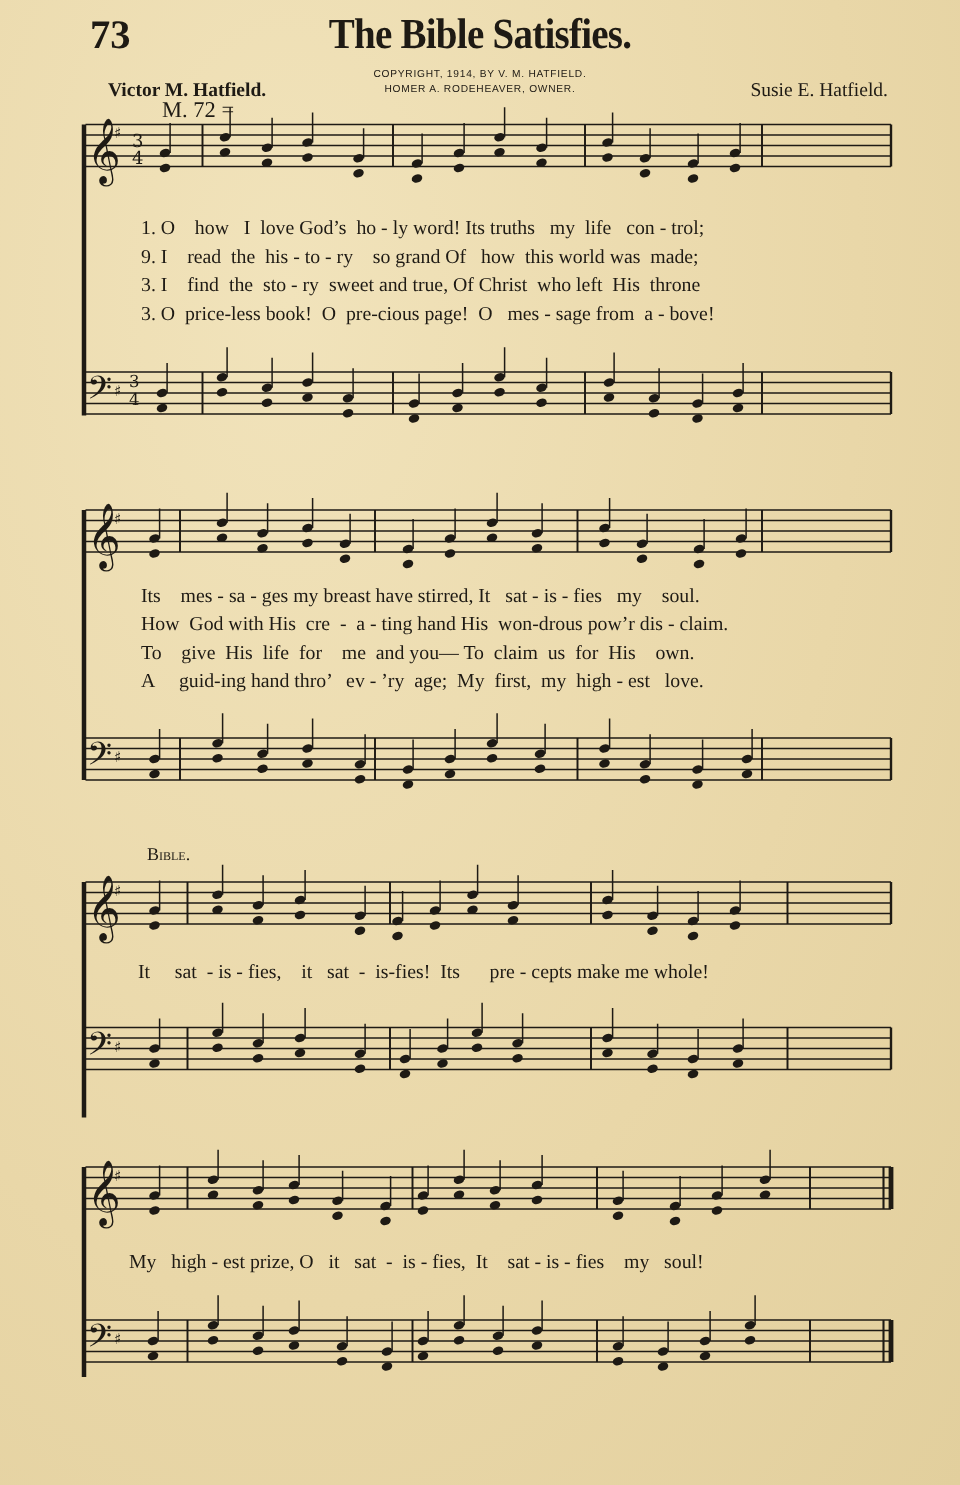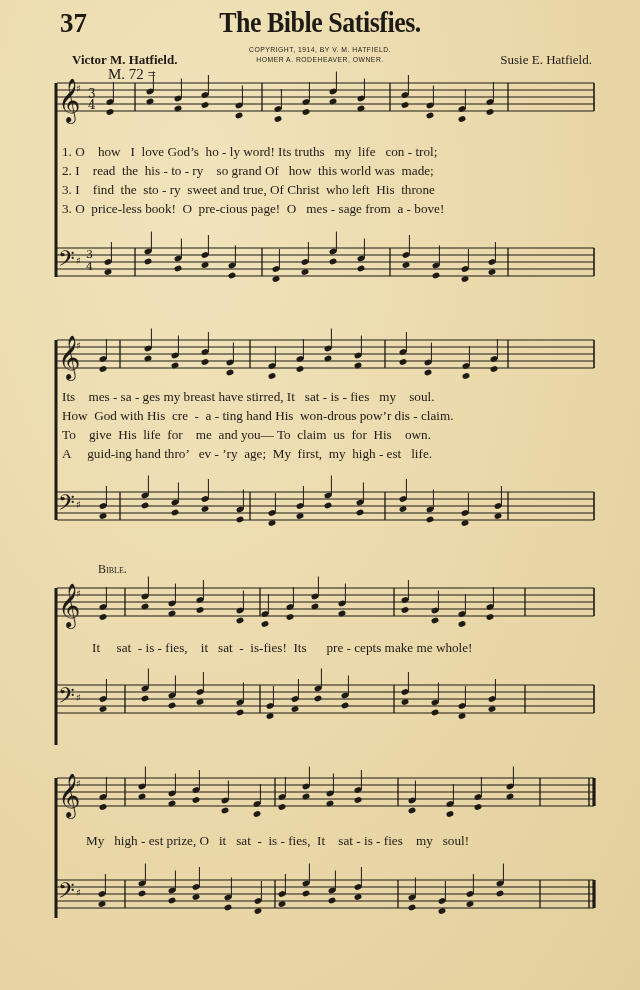--- a/index.html
+++ b/index.html
@@ -7,28 +7,28 @@
     background:#ecdcb0;
     background-image:radial-gradient(ellipse at 30% 20%,#f1e3bb 0%,#e9d7a8 60%,#e2cf9d 100%);
     font-family:"Liberation Serif","DejaVu Serif",serif;color:#1e1a14;}
   .abs{position:absolute;}
   .hymn-number{left:60px;top:8px;font-size:27px;font-weight:bold;font-family:"Liberation Serif",serif;}
   .title{left:0;width:640px;top:8px;text-align:center;font-size:26px;font-weight:bold;letter-spacing:-0.5px;font-family:"Liberation Serif",serif;transform:scaleY(1.1);}
   .composer{left:72px;top:52px;font-size:13px;font-weight:bold;}
   .author{right:48px;top:52px;font-size:13px;font-weight:normal;text-align:right;}
   .copyright{left:0;width:640px;text-align:center;top:45px;font-family:"Liberation Sans",sans-serif;font-size:6.8px;line-height:10px;letter-spacing:0.5px;}
   .tempo{left:108px;top:66px;font-size:15px;}
-  .lyric-line{font-size:13.2px;white-space:pre;left:62px;}
+  .lyric-line{font-size:13.2px;white-space:pre;left:94px;}
   .chorus-label{left:98px;top:562px;font-size:11px;font-variant:small-caps;font-size:12px;}
   svg{position:absolute;left:0;top:0;}
 </style>
 </head>
 <body>
 
-<div class="abs hymn-number">37</div>
+<div class="abs hymn-number">73</div>
 <div class="abs title">The Bible Satisfies.</div>
 <div class="abs composer">Victor M. Hatfield.</div>
 <div class="abs copyright">
   <div>COPYRIGHT, 1914, BY V. M. HATFIELD.</div>
   <div>HOMER A. RODEHEAVER, OWNER.</div>
 </div>
 <div class="abs author">Susie E. Hatfield.</div>
 <div class="abs tempo">M. 72 =</div>
 
 <svg width="640" height="990">
@@ -454,24 +454,24 @@
       <ellipse cx="470" cy="894" rx="3.6" ry="2.7" fill="#1e1a14" stroke="none" transform="rotate(-20 470 894)"></ellipse>
       <ellipse cx="470" cy="904" rx="3.6" ry="2.7" fill="#1e1a14" stroke="none" transform="rotate(-20 470 904)"></ellipse>
       <line x1="473.4" y1="874" x2="473.4" y2="894" stroke-width="1" stroke="#1e1a14"></line>
       <ellipse cx="500" cy="883.5" rx="3.6" ry="2.7" fill="#1e1a14" stroke="none" transform="rotate(-20 500 883.5)"></ellipse>
       <ellipse cx="500" cy="893.5" rx="3.6" ry="2.7" fill="#1e1a14" stroke="none" transform="rotate(-20 500 893.5)"></ellipse>
       <line x1="503.4" y1="863.5" x2="503.4" y2="883.5" stroke-width="1" stroke="#1e1a14"></line>
     </g>
 </svg>
 
 <div class="abs lyric-line" style="top:144px">1. O    how   I  love God’s  ho - ly word! Its truths   my  life   con - trol;</div>
-<div class="abs lyric-line" style="top:163px">2. I    read  the  his - to - ry    so grand Of   how  this world was  made;</div>
+<div class="abs lyric-line" style="top:163px">9. I    read  the  his - to - ry    so grand Of   how  this world was  made;</div>
 <div class="abs lyric-line" style="top:182px">3. I    find  the  sto - ry  sweet and true, Of Christ  who left  His  throne</div>
 <div class="abs lyric-line" style="top:201px">3. O  price-less book!  O  pre-cious page!  O   mes - sage from  a - bove!</div>
 
 <div class="abs lyric-line" style="top:389px">Its    mes - sa - ges my breast have stirred, It   sat - is - fies   my    soul.</div>
 <div class="abs lyric-line" style="top:408px">How  God with His  cre  -  a - ting hand His  won-drous pow’r dis - claim.</div>
 <div class="abs lyric-line" style="top:427px">To    give  His  life  for    me  and you— To  claim  us  for  His    own.</div>
-<div class="abs lyric-line" style="top:446px">A     guid-ing hand thro’   ev - ’ry  age;  My  first,  my  high - est   life.</div>
+<div class="abs lyric-line" style="top:446px">A     guid-ing hand thro’   ev - ’ry  age;  My  first,  my  high - est   love.</div>
 
 <div class="abs chorus-label">Bible.</div>
 <div class="abs lyric-line" style="top:640px;left:92px">It     sat  - is - fies,    it   sat  -  is-fies!  Its      pre - cepts make me whole!</div>
 <div class="abs lyric-line" style="top:833px;left:86px">My   high - est prize, O   it   sat  -  is - fies,  It    sat - is - fies    my   soul!</div>
 
 </body></html>

